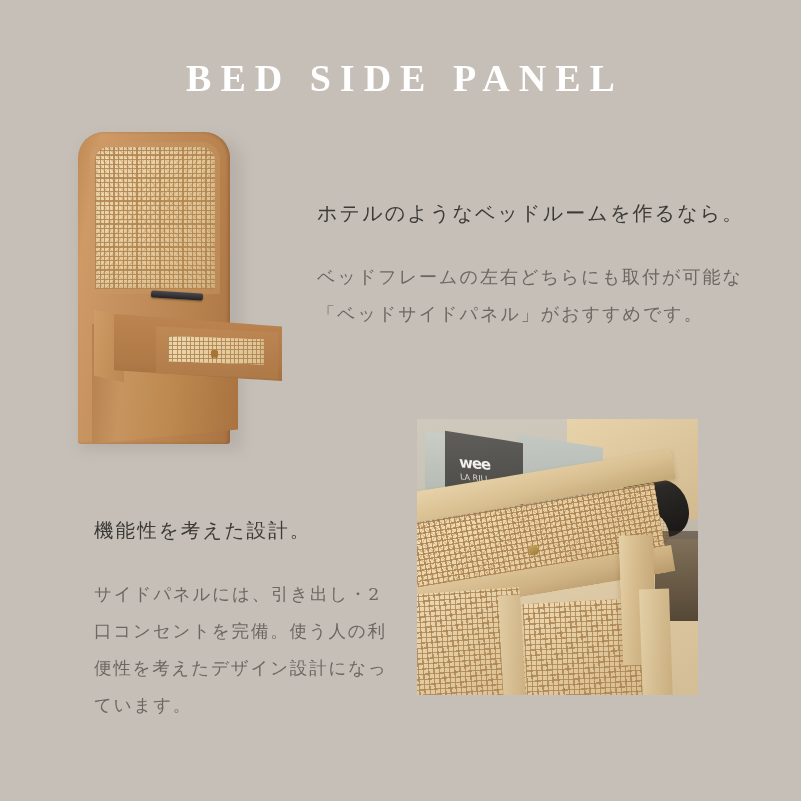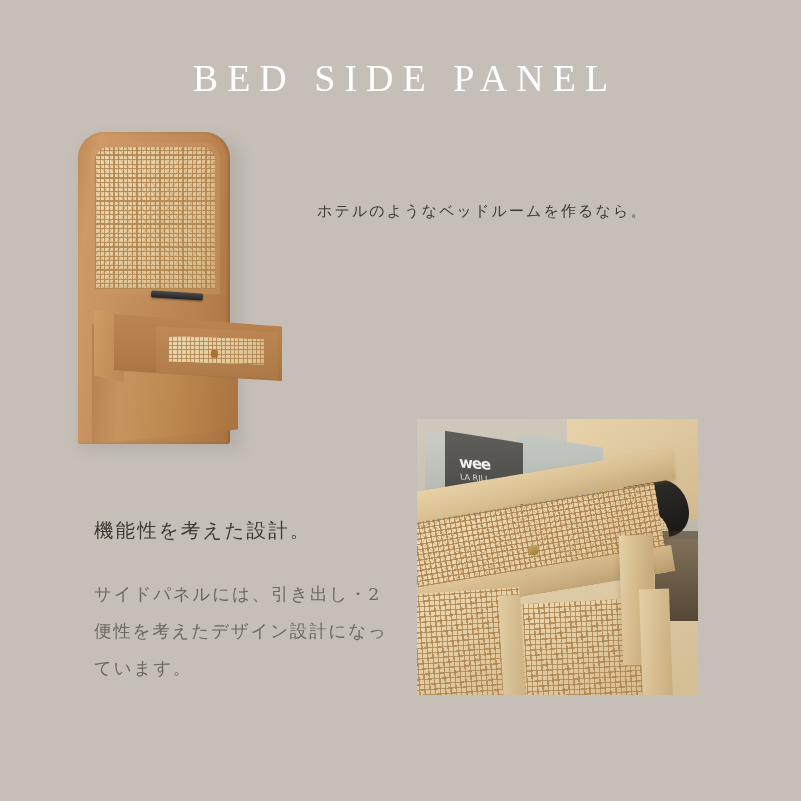--- a/index.html
+++ b/index.html
@@ -26,43 +26,42 @@
   
   .page-title {
     position: absolute;
     left: 0;
     top: 55px;
     width: 801px;
     text-align: center;
     color: #ffffff;
     font-family: "Liberation Serif", "DejaVu Serif", serif;
     font-size: 38px;
-    font-weight: 400;
+    font-weight: 700;
     letter-spacing: 9px;
     text-indent: 9px;
     line-height: 46px;
     white-space: nowrap;
   }
 
   
   .copy-right {
     position: absolute;
     left: 317px;
     top: 198px;
     width: 460px;
     font-family: "DejaVu Serif", "Liberation Serif", serif;
   }
   .lead-line {
     color: #3c3a36;
-    font-size: 15px;
+    font-size: 20px;
     letter-spacing: 2.1px;
     line-height: 30px;
     margin: 0 0 30px 0;
     white-space: nowrap;
-    font-family: Liberation Mono, monospace;
   }
   .body-par {
     color: #6c6761;
     font-size: 18px;
     letter-spacing: 2.0px;
     line-height: 37px;
     margin: 0;
   }
   .body-par .ln { display: block; white-space: nowrap; }
 
@@ -365,26 +364,31 @@
     <div class="shelf-side"></div>
     <div class="shelf-top"></div>
     <div class="shelf-front"></div>
     <div class="drawer"></div>
     <div class="drawer-cane"></div>
     <div class="drawer-knob"></div>
   </div>
 
   <div class="copy-right">
     <p class="lead-line">ホテルのようなベッドルームを作るなら。</p>
+    <p class="body-par">
+      <span class="ln">ベッドフレームの左右どちらにも取付が可能な</span>
+      <span class="ln">「ベッドサイドパネル」がおすすめです。</span>
+    </p>
   </div>
 
   <div class="copy-left">
     <p class="sub-head">機能性を考えた設計。</p>
     <p class="body-par">
       <span class="ln">サイドパネルには、引き出し・2</span>
+      <span class="ln">口コンセントを完備。使う人の利</span>
       <span class="ln">便性を考えたデザイン設計になっ</span>
       <span class="ln">ています。</span>
     </p>
   </div>
 
   <div class="detail-photo">
     <div class="dp-layer dp-bg"></div>
     <div class="dp-layer dp-interior"></div>
     <div class="dp-layer dp-wood-back"></div>
     <div class="dp-layer dp-book-a"></div>

